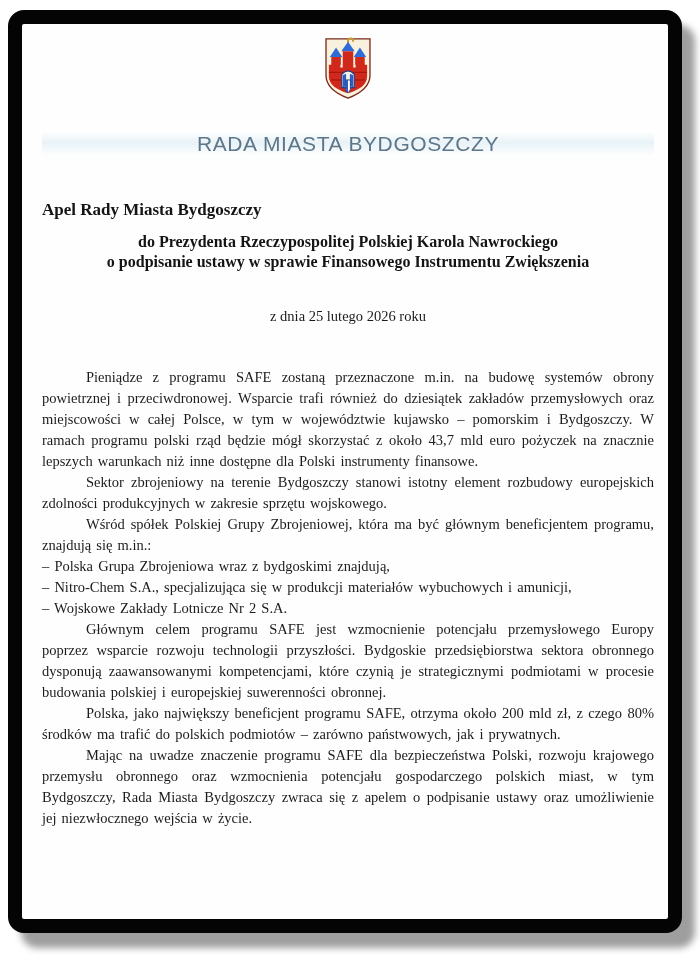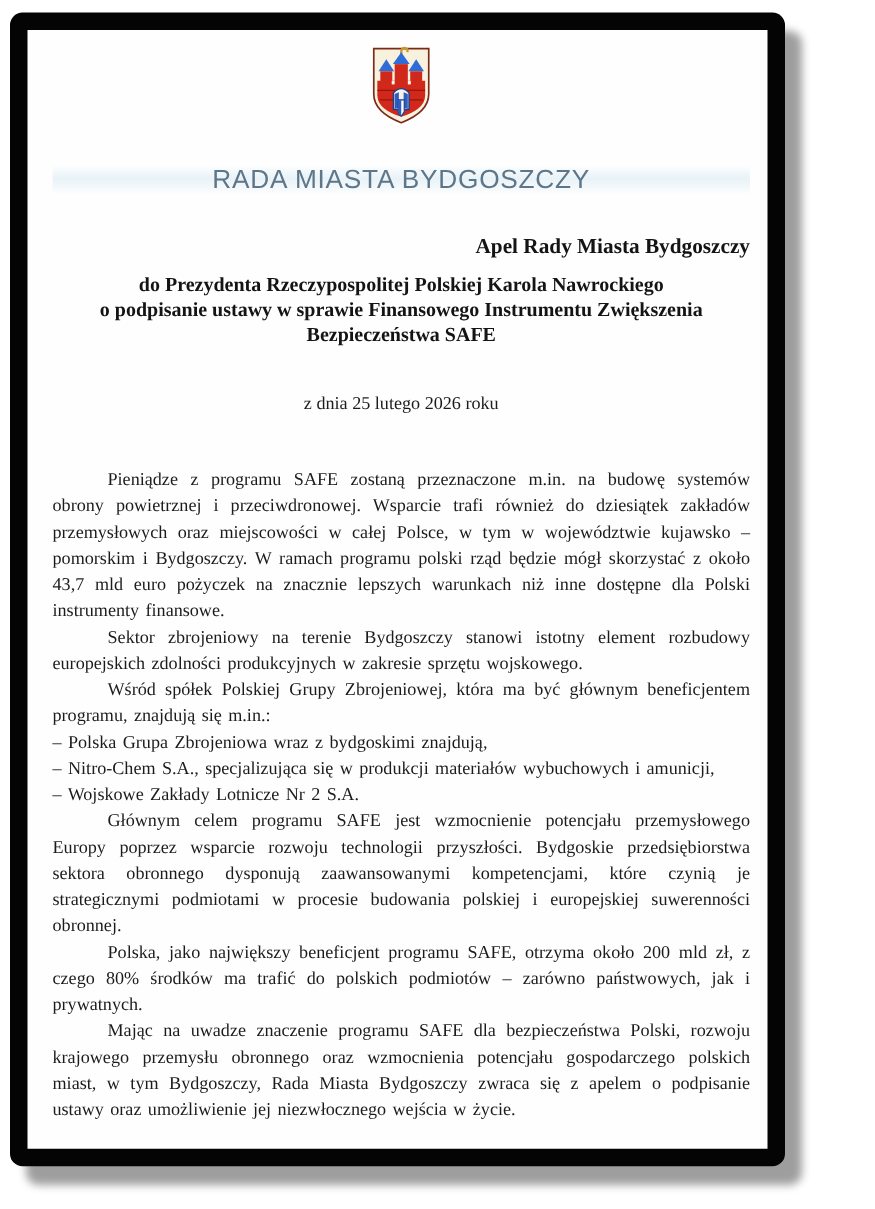--- a/index.html
+++ b/index.html
@@ -8,24 +8,24 @@
     background: #ffffff;
     font-family: "Liberation Serif", serif;
     overflow: hidden;
   }
   .stage { position: relative; width: 700px; height: 967px; }
 
   
   .sheet {
     position: absolute;
     left: 8px; top: 10px;
-    width: 620px; height: 923px;
+    width: 674px; height: 923px;
     box-sizing: border-box;
     border: 14px solid #040404;
-    border-radius: 10px;
+    border-radius: 16px;
     background: #fefefe;
     box-shadow: 13px 15px 7px rgba(0,0,0,0.38);
     padding: 12px 14px 0 20px;
     overflow: hidden;
   }
 
   .crest-wrap { text-align: center; margin-top: 0; height: 66px; }
   .crest-wrap svg { display: inline-block; }
 
   .authority {
@@ -33,26 +33,26 @@
     font-family: "Liberation Sans", sans-serif;
     font-size: 21px;
     line-height: 24px;
     letter-spacing: 0.6px;
     color: #5d7689;
     text-align: center;
     background: linear-gradient(180deg, rgba(214,233,242,0.0) 0%, rgba(214,233,242,0.55) 45%, rgba(214,233,242,0.0) 100%);
   }
 
   .doc-title {
-    margin-top: 31px;
+    margin-top: 44px;
     font-size: 17px;
     font-weight: bold;
     line-height: 20px;
     color: #141414;
-    text-align: right;
+    text-align: left;
   }
 
   .subtitle {
     margin-top: 12px;
     font-size: 16px;
     font-weight: bold;
     line-height: 20px;
     color: #141414;
     text-align: center;
   }
@@ -115,21 +115,20 @@
       </svg>
     </div>
 
     <div class="authority">RADA MIASTA BYDGOSZCZY</div>
 
     <div class="doc-title">Apel Rady Miasta Bydgoszczy</div>
 
     <div class="subtitle">
       <div>do Prezydenta Rzeczypospolitej Polskiej Karola Nawrockiego</div>
       <div>o podpisanie ustawy w sprawie Finansowego Instrumentu Zwiększenia</div>
-      <div>Bezpieczeństwa SAFE</div>
     </div>
 
     <div class="date-line">z dnia 25 lutego 2026 roku</div>
 
     <div class="body-text">
       <p class="para">Pieniądze z programu SAFE zostaną przeznaczone m.in. na budowę systemów obrony powietrznej i przeciwdronowej. Wsparcie trafi również do dziesiątek zakładów przemysłowych oraz miejscowości w całej Polsce, w tym w województwie kujawsko – pomorskim i Bydgoszczy. W ramach programu polski rząd będzie mógł skorzystać z około 43,7 mld euro pożyczek na znacznie lepszych warunkach niż inne dostępne dla Polski instrumenty finansowe.</p>
       <p class="para">Sektor zbrojeniowy na terenie Bydgoszczy stanowi istotny element rozbudowy europejskich zdolności produkcyjnych w zakresie sprzętu wojskowego.</p>
       <p class="para">Wśród spółek Polskiej Grupy Zbrojeniowej, która ma być głównym beneficjentem programu, znajdują się m.in.:</p>
       <p class="list-line">– Polska Grupa Zbrojeniowa wraz z bydgoskimi znajdują,</p>
       <p class="list-line">– Nitro-Chem S.A., specjalizująca się w produkcji materiałów wybuchowych i amunicji,</p>

